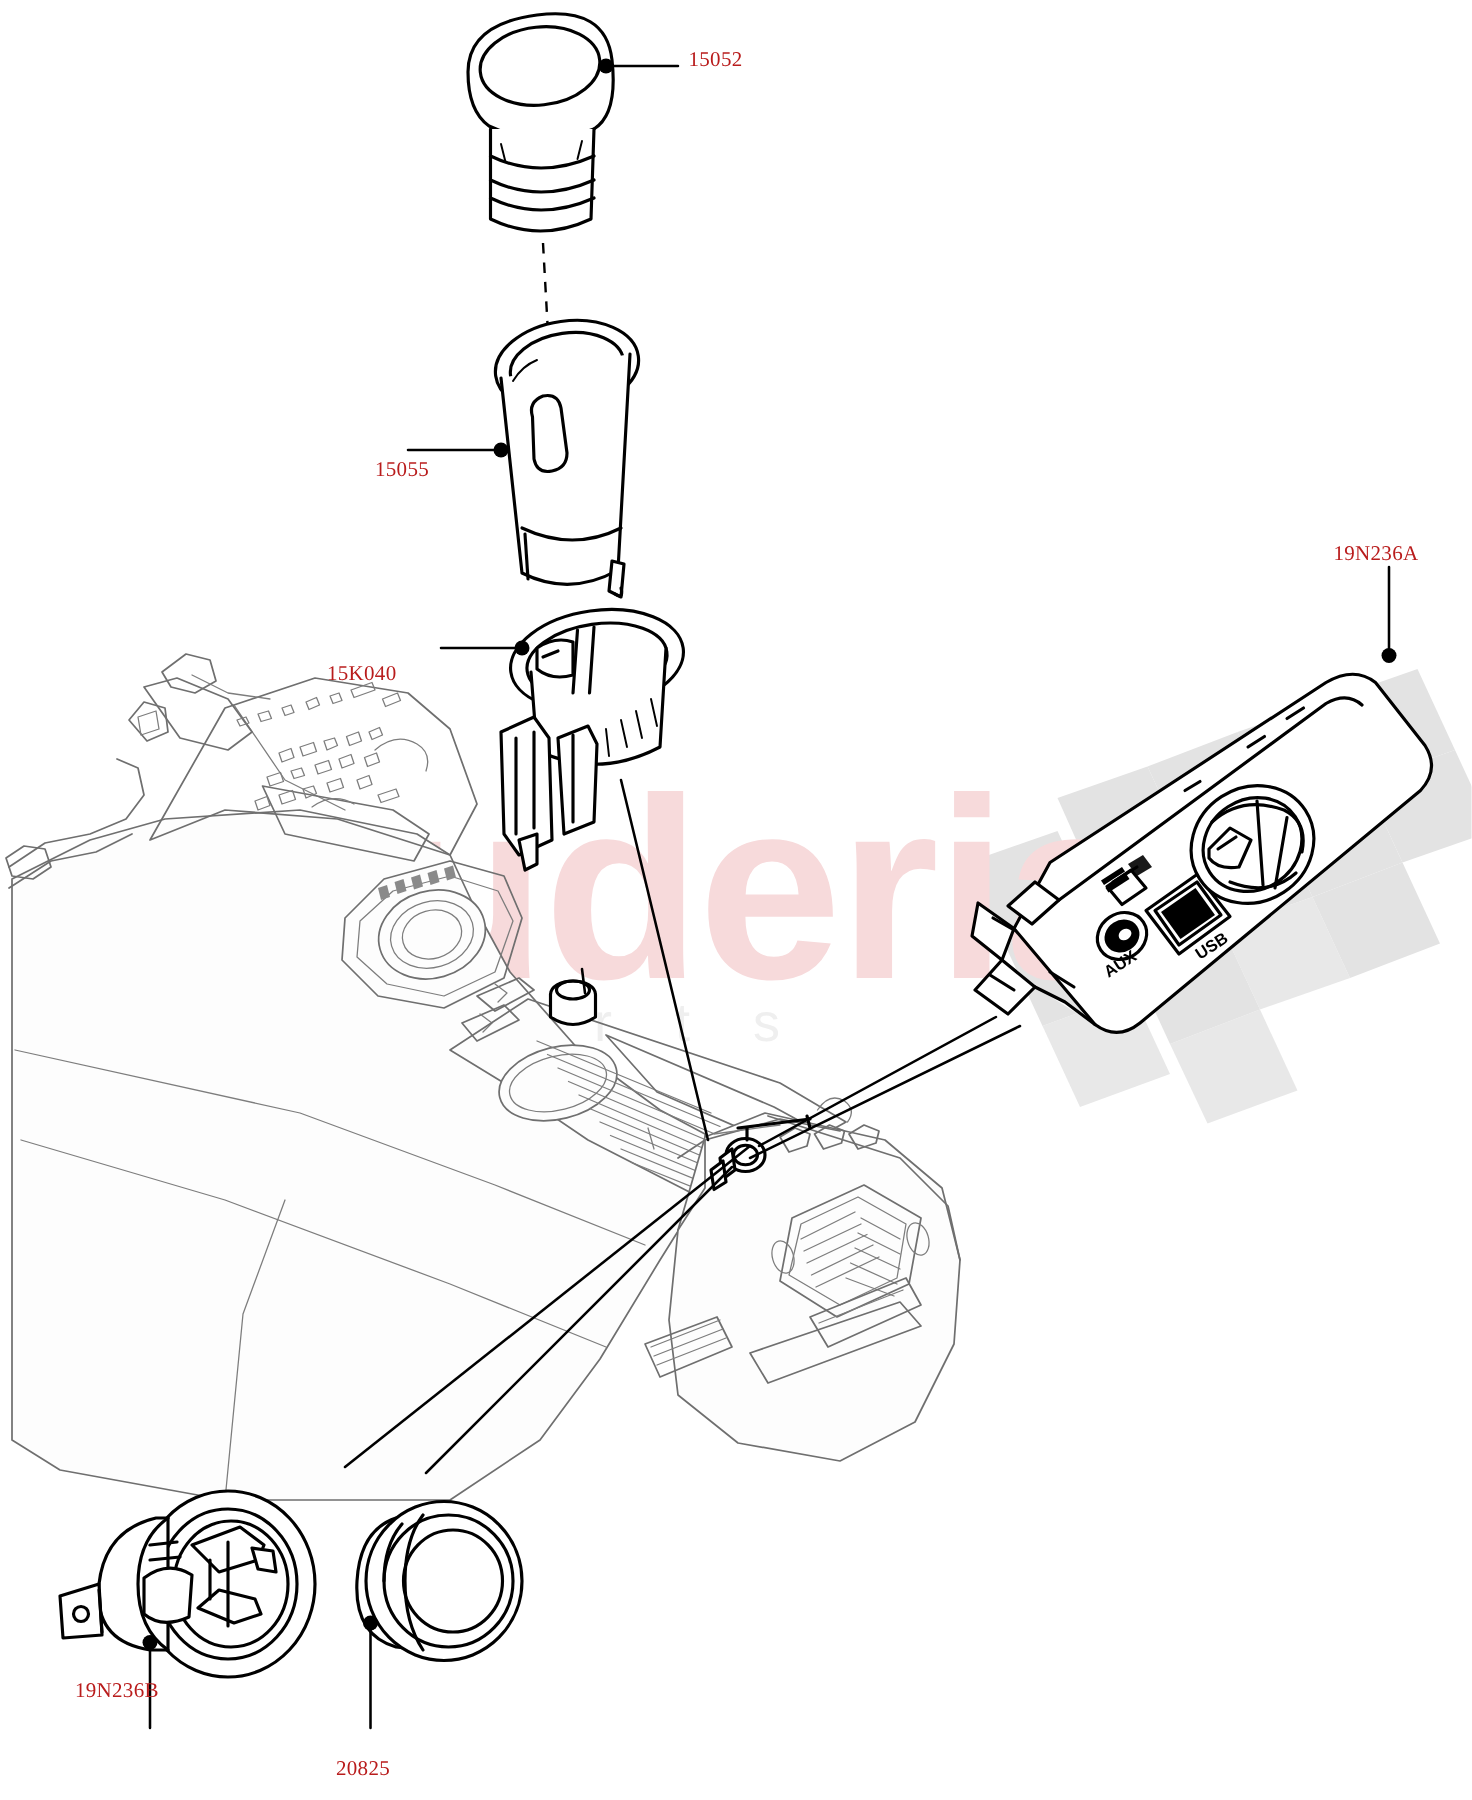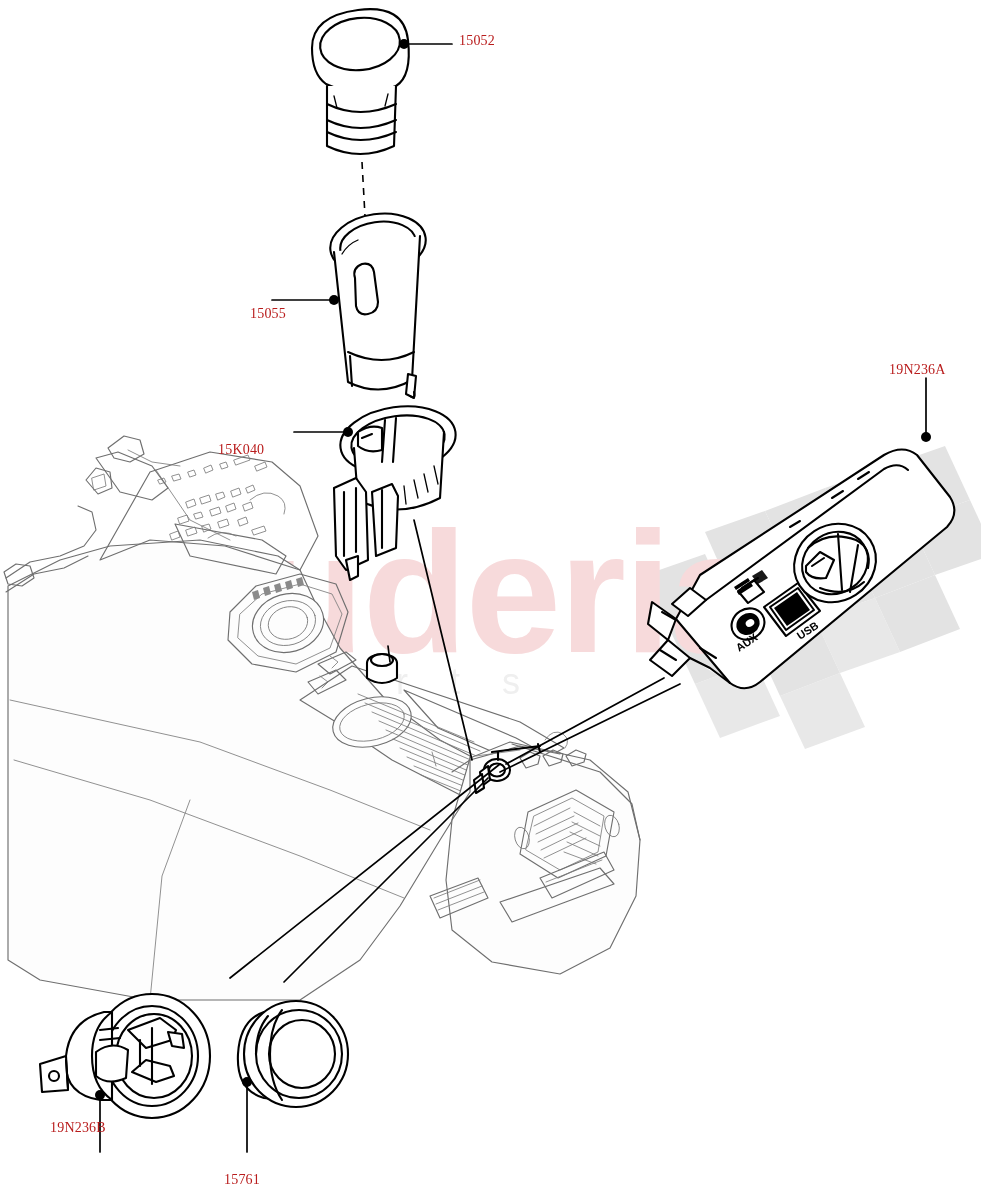--- a/index.html
+++ b/index.html
@@ -376,15 +376,15 @@
       <path class="lead" d="M664 678 L506 764"></path>
       <path class="lead" d="M680 684 L500 772"></path>
     </g>
   </svg>
 
   <div class="lbl" style="left:459px;top:33px;">15052</div>
   <div class="lbl" style="left:222px;top:306px;margin-left:28px;">15055</div>
   <div class="lbl" style="left:218px;top:442px;">15K040</div>
   <div class="lbl" style="left:889px;top:362px;">19N236A</div>
   <div class="lbl" style="left:50px;top:1120px;">19N236B</div>
-  <div class="lbl" style="left:224px;top:1172px;">15761</div>
+  <div class="lbl" style="left:224px;top:1172px;">20825</div>
 
 </div>
 
 </body></html>

